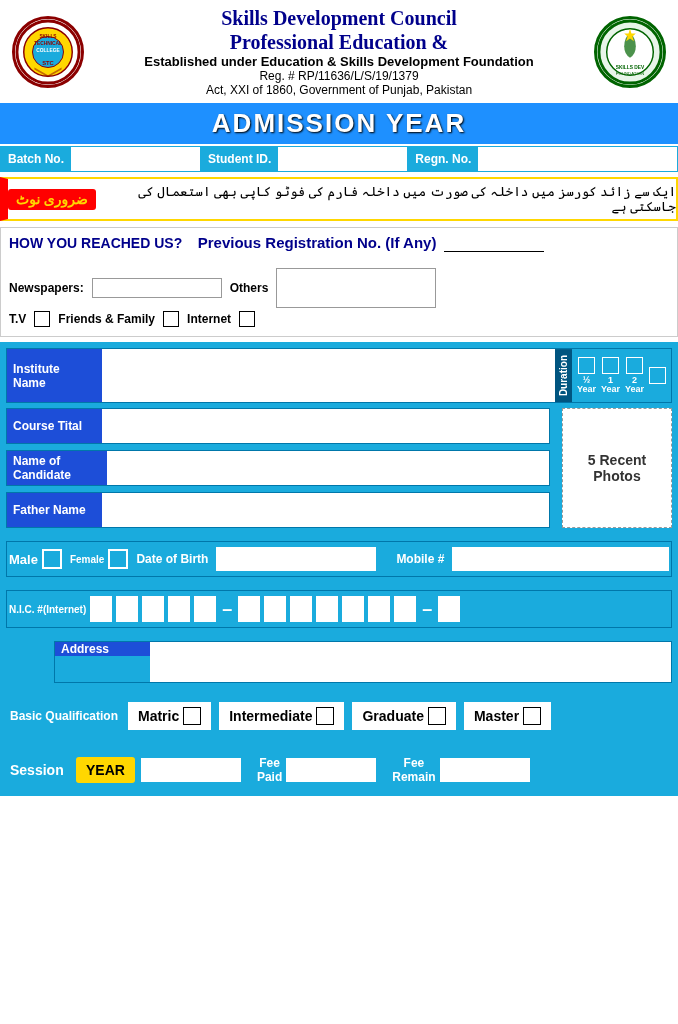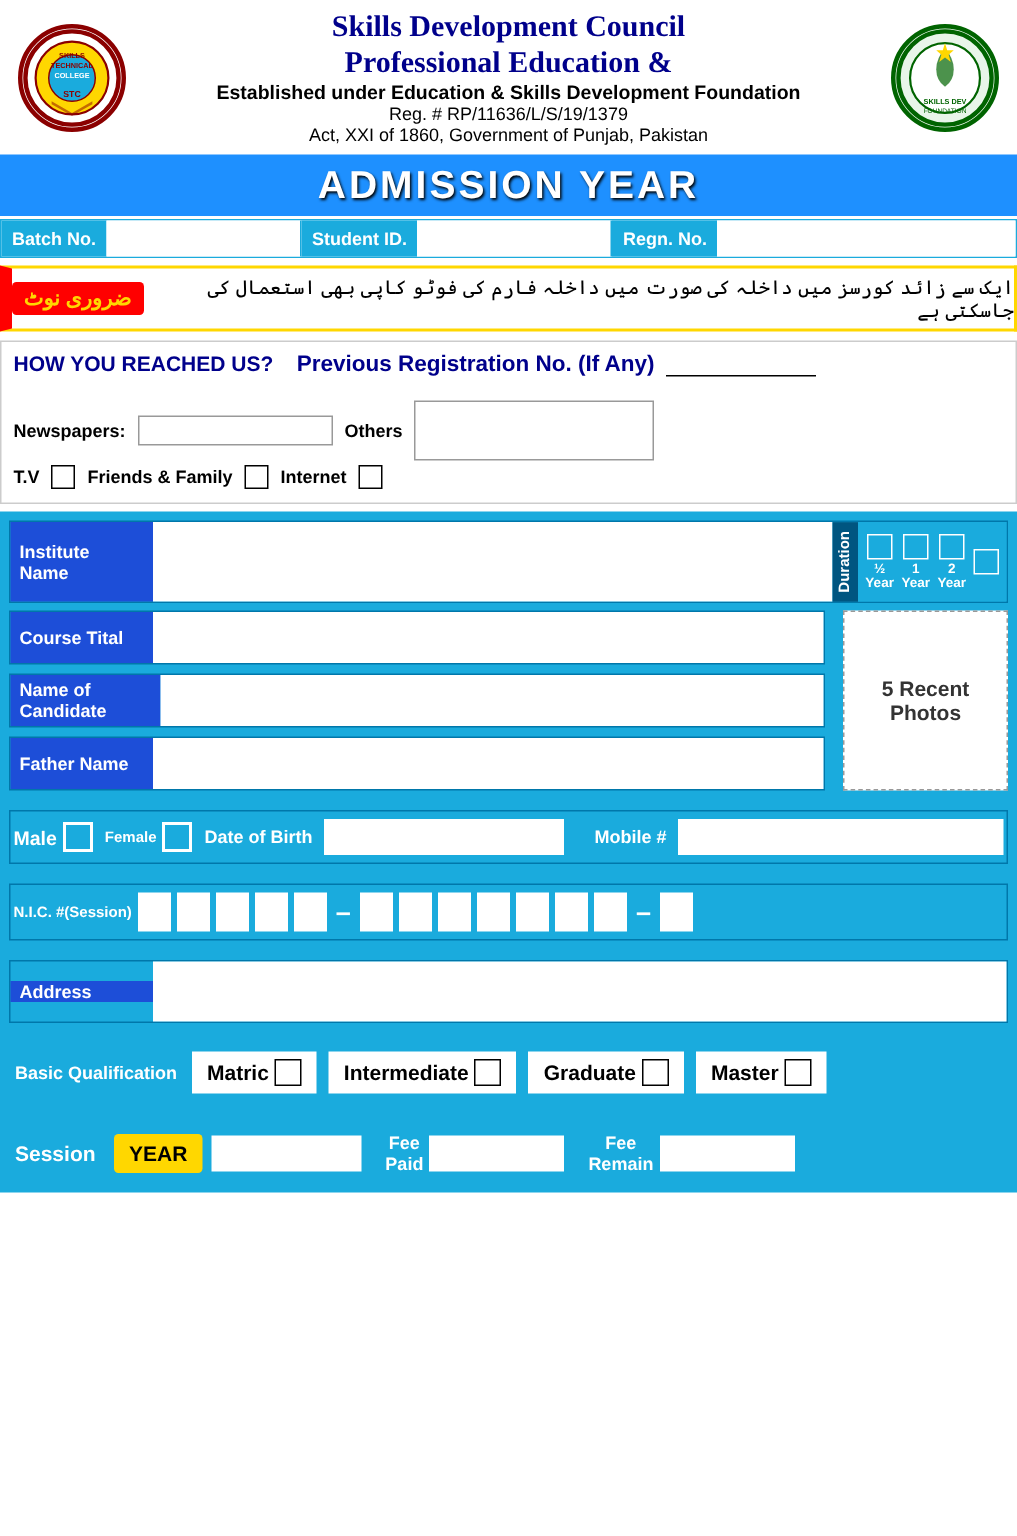--- a/index.html
+++ b/index.html
@@ -574,21 +574,21 @@
       </span>
       <span class="dob-label">Date of Birth</span>
       <input class="dob-input" type="text" style="">
       <span class="mobile-label">Mobile #</span>
       <input class="mobile-input" type="text" style="">
     </div>
 
     <div class="spacer-row"></div>
 
     <div style="display:flex; align-items:center; margin-bottom:5px; background:#1AABDD; padding:5px 2px; border:1.5px solid #0077AA; gap:4px;">
-      <span class="nic-label" style="font-size:10px;">N.I.C. #(Session)</span>
+      <span class="nic-label" style="font-size:10px;">N.I.C. #(Internet)</span>
 
       <input class="nic-box" maxlength="1" type="text" style="">
       <input class="nic-box" maxlength="1" type="text" style="">
       <input class="nic-box" maxlength="1" type="text" style="">
       <input class="nic-box" maxlength="1" type="text" style="">
       <input class="nic-box" maxlength="1" type="text" style="">
       <span class="nic-dash">–</span>
 
       <input class="nic-box" maxlength="1" type="text" style="">
       <input class="nic-box" maxlength="1" type="text" style="">
@@ -597,21 +597,21 @@
       <input class="nic-box" maxlength="1" type="text" style="">
       <input class="nic-box" maxlength="1" type="text" style="">
       <input class="nic-box" maxlength="1" type="text" style="">
       <span class="nic-dash">–</span>
 
       <input class="nic-box" maxlength="1" type="text" style="">
     </div>
 
     <div class="spacer-row"></div>
 
-    <div style="display:flex; align-items:center; border:1.5px solid #0077AA; margin-bottom:5px;">
+    <div style="display:flex; align-items:flex-start; border:1.5px solid #0077AA; margin-bottom:5px;margin-left:48px;">
       <div class="big-label-col">
         <span class="big-label-text">Address</span>
       </div>
       <input class="big-input" type="text" style="min-height: 40px;">
     </div>
 
     <div class="spacer-row"></div>
 
     <div class="qual-row">
       <span class="qual-label">Basic Qualification</span>

